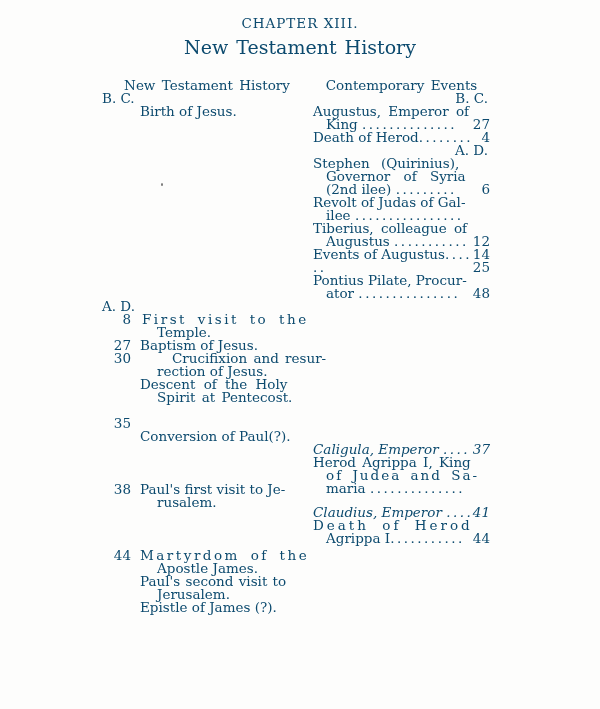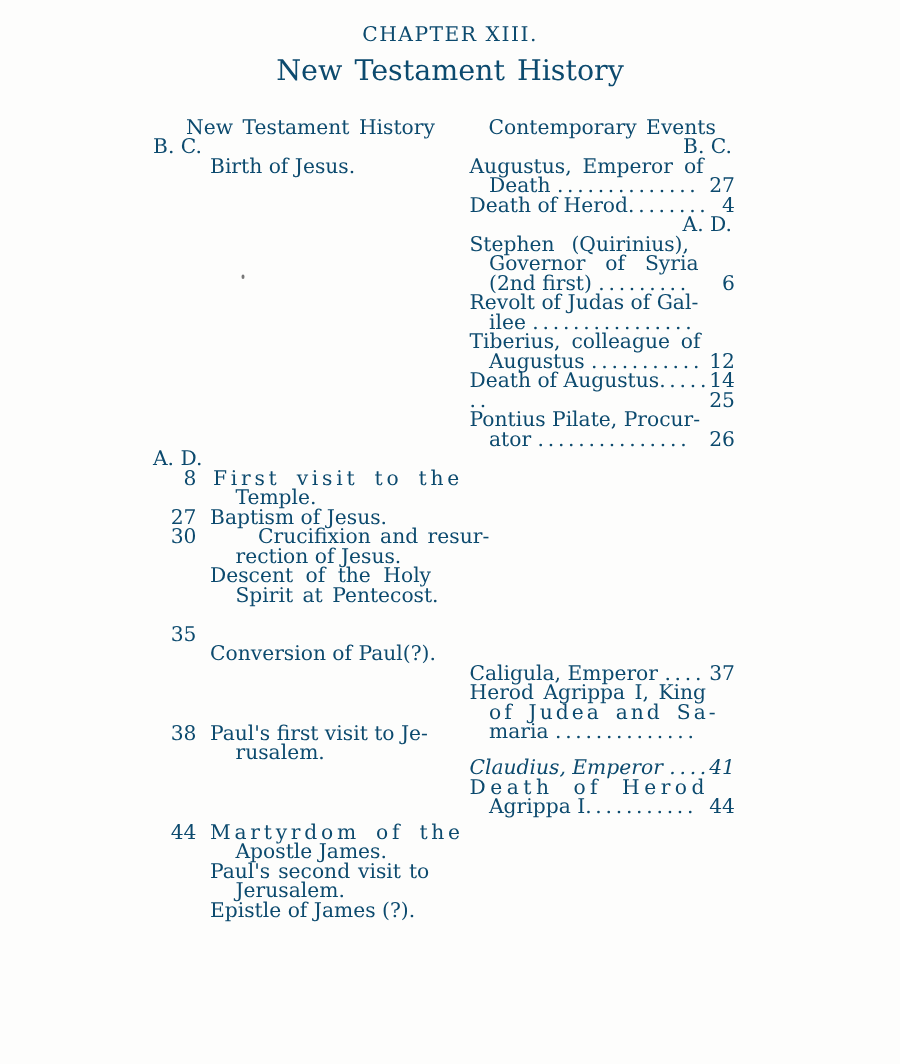--- a/index.html
+++ b/index.html
@@ -164,74 +164,74 @@
   </div>
 
   <div class="col col-right">
     <div class="col-header">Contemporary Events</div>
     <div id="right-rows">
         <div class="row era">B. C.</div>
         <div class="row rrow">
           <span class="txt" style="word-spacing: 3px;">Augustus, Emperor of</span>
         </div>
         <div class="row rrow">
-          <span class="txt ind">Death </span>
+          <span class="txt ind">King </span>
           <span class="dots">..............</span>
           <span class="num">27</span>
         </div>
         <div class="row rrow">
           <span class="txt">Death of Herod</span>
           <span class="dots">........</span>
           <span class="num">4</span>
         </div>
         <div class="row era">A. D.</div>
         <div class="row rrow">
           <span class="txt" style="word-spacing: 7px;">Stephen (Quirinius),</span>
         </div>
         <div class="row rrow">
           <span class="txt ind" style="word-spacing: 9px;">Governor of Syria</span>
         </div>
         <div class="row rrow">
-          <span class="txt ind">(2nd first) </span>
+          <span class="txt ind">(2nd ilee) </span>
           <span class="dots">.........</span>
           <span class="num">6</span>
         </div>
         <div class="row rrow">
           <span class="txt">Revolt of Judas of Gal-</span>
         </div>
         <div class="row rrow">
           <span class="txt ind">ilee </span>
           <span class="dots">................</span>
         </div>
         <div class="row rrow">
           <span class="txt" style="word-spacing: 3px;">Tiberius, colleague of</span>
         </div>
         <div class="row rrow">
           <span class="txt ind">Augustus </span>
           <span class="dots">...........</span>
           <span class="num">12</span>
         </div>
         <div class="row rrow">
-          <span class="txt">Death of Augustus</span>
+          <span class="txt">Events of Augustus</span>
           <span class="dots">.....</span>
           <span class="num">14</span>
         </div>
         <div class="row rrow">
           <span class="dots">..</span>
           <span class="num">25</span>
         </div>
         <div class="row rrow">
           <span class="txt">Pontius Pilate, Procur-</span>
         </div>
         <div class="row rrow">
           <span class="txt ind">ator </span>
           <span class="dots">...............</span>
-          <span class="num">26</span>
-        </div>
-        <div class="row rrow" style="margin-top: 143px;">
+          <span class="num">48</span>
+        </div>
+        <div class="row rrow" style="margin-top: 143px; font-style: italic;">
           <span class="txt">Caligula, Emperor </span>
           <span class="dots">....</span>
           <span class="num">37</span>
         </div>
         <div class="row rrow">
           <span class="txt" style="word-spacing: 2px;">Herod Agrippa I, King</span>
         </div>
         <div class="row rrow">
           <span class="txt ind" style="letter-spacing: 2px; word-spacing: 3px;">of Judea and Sa-</span>
         </div>

